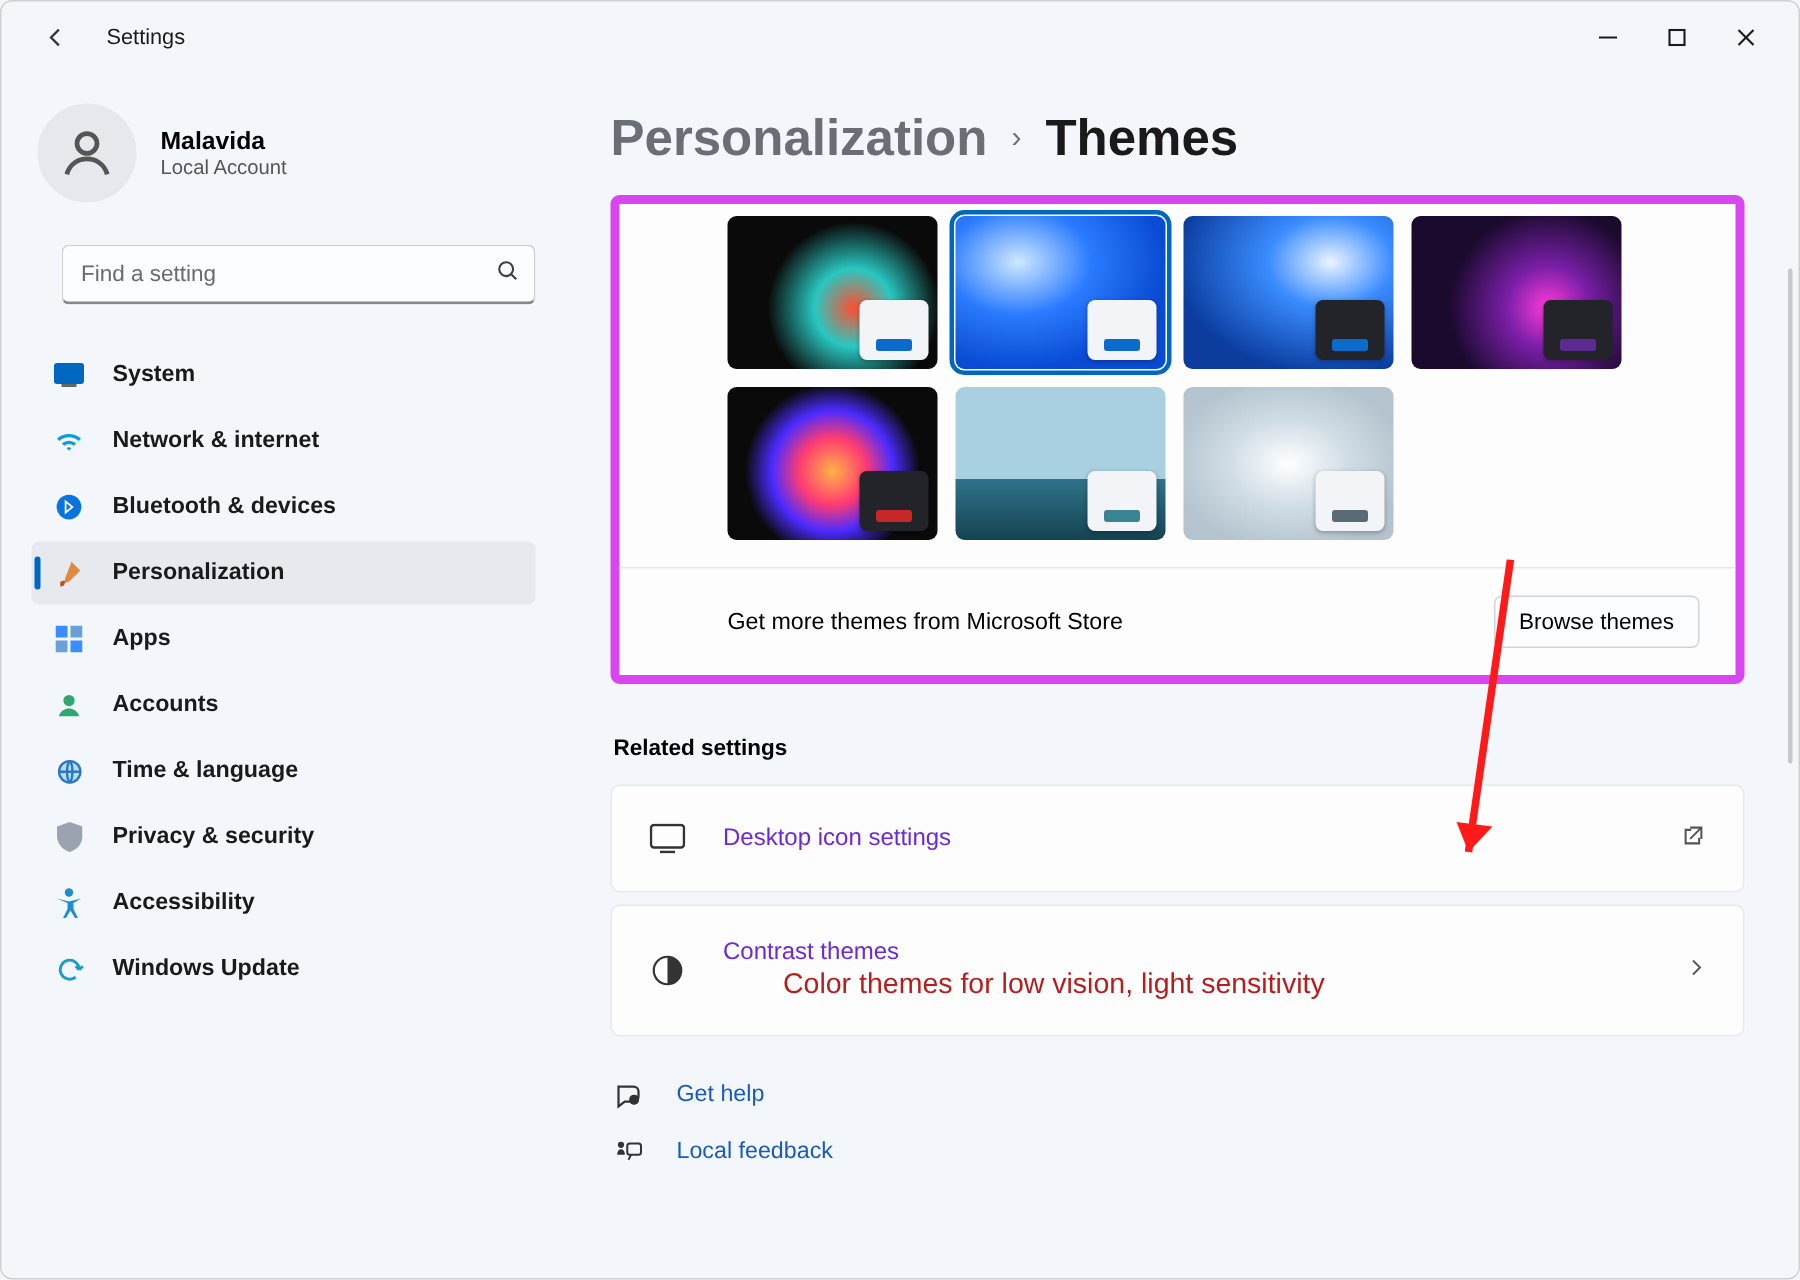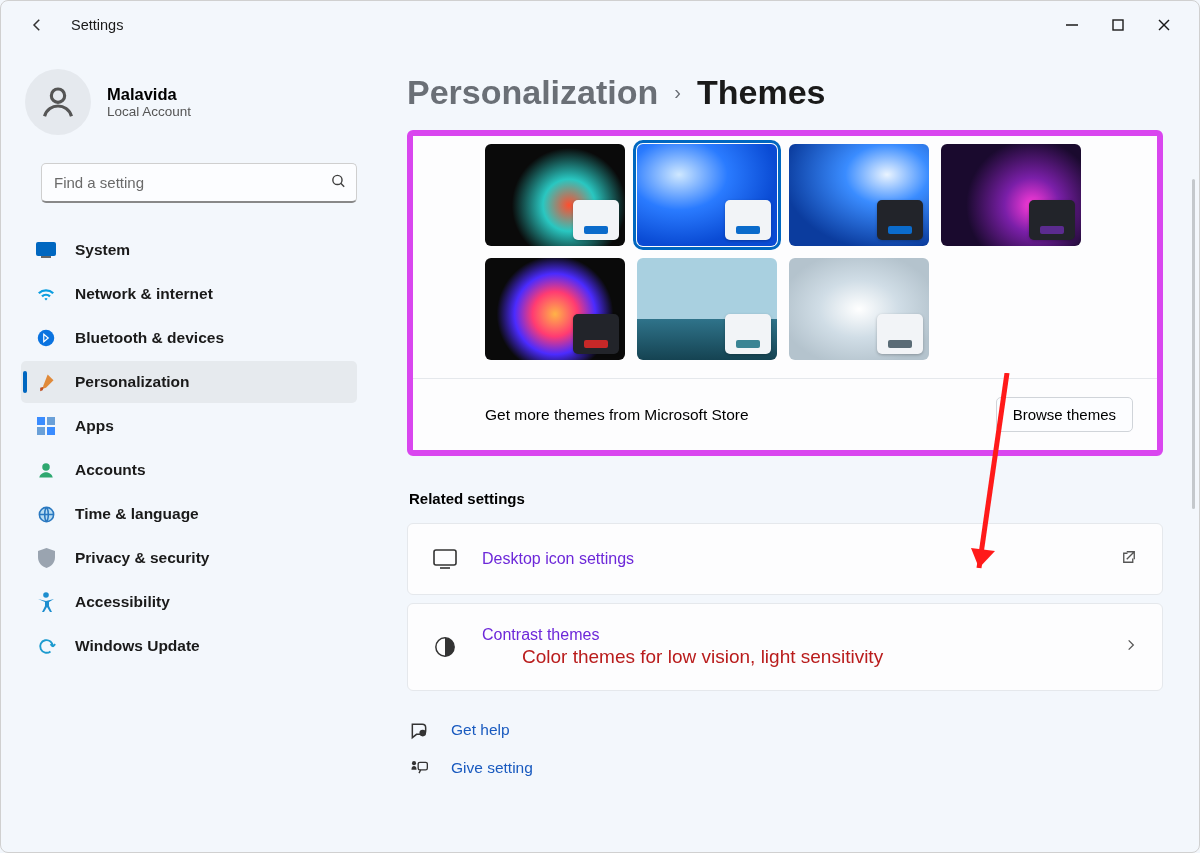--- a/index.html
+++ b/index.html
@@ -335,21 +335,21 @@
     </div>
     <div class="helplink">
       <span class="hicon">
         <svg width="20" height="20" viewBox="0 0 24 24" fill="#333">
             <circle cx="6" cy="5" r="2.5"></circle>
             <path d="M3 12c0-2 1.5-3.5 3-3.5S9 10 9 12v1H3z"></path>
             <rect x="11" y="4" width="11" height="9" rx="2" fill="none" stroke="#333" stroke-width="1.6"></rect>
             <path d="M14 13l-2 4" stroke="#333" stroke-width="1.6"></path>
           </svg>
       </span>
-      <span>Give setting</span>
+      <span>Local feedback</span>
     </div>
 
     <svg class="arrow-annot" width="60" height="220" viewBox="0 0 60 220">
       <line x1="40" y1="0" x2="12" y2="195" stroke="#ff1a1a" stroke-width="5"></line>
       <polygon points="12,195 28,178 4,175" fill="#ff1a1a"></polygon>
     </svg>
 
     <div class="scrollthumb"></div>
   </div>
 </div>

